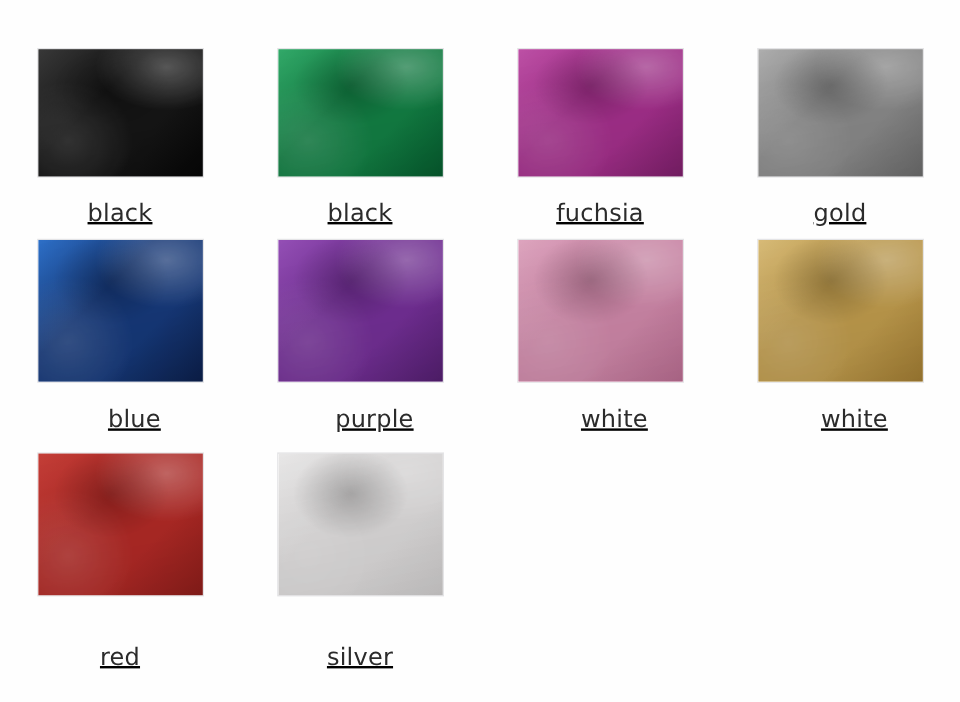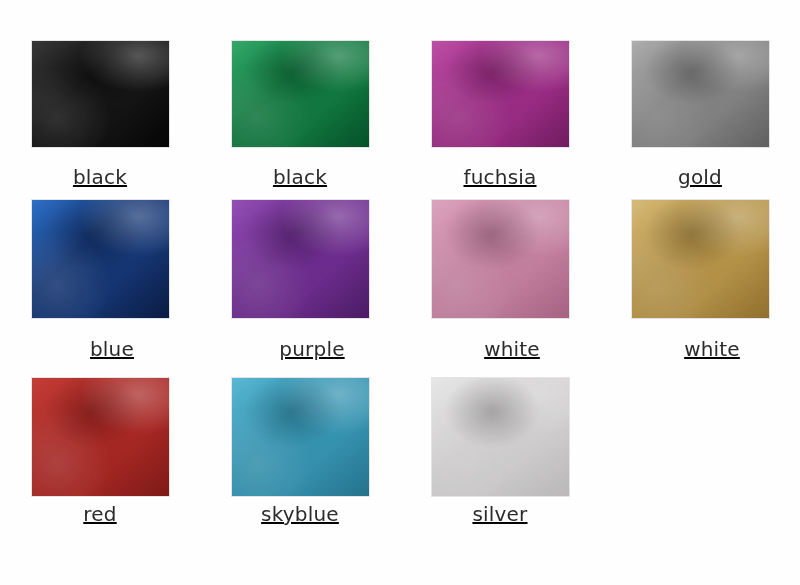--- a/index.html
+++ b/index.html
@@ -70,21 +70,21 @@
     color: #2b2b2b;
     letter-spacing: 0.2px;
     text-align: center;
     white-space: nowrap;
   }
   
   .row-1 .swatch-chip { margin-top: 41px; }
   .row-2 .swatch-chip { margin-top: 12px; }
   .row-3 .swatch-chip { margin-top: 14px; }
   .row-2 .swatch-label { margin-top: 20px; margin-left: 24px; }
-  .row-3 .swatch-label { margin-top: 7px; }
+  .row-3 .swatch-label { margin-top: 40px; }
 </style>
 </head>
 <body>
 
 <div id="swatch-board">
   <div class="swatch-grid">
       <div class="swatch-cell row-1">
         <div class="swatch-chip" style="background: linear-gradient(135deg, rgb(58, 58, 58) 0%, rgb(21, 21, 21) 38%, rgb(21, 21, 21) 66%, rgb(5, 5, 5) 100%);">
           <div class="sheen sheen-a"></div>
           <div class="sheen sheen-b"></div>
@@ -141,27 +141,20 @@
         <div class="swatch-label">white</div>
       </div>
       <div class="swatch-cell row-3">
         <div class="swatch-chip" style="background: linear-gradient(135deg, rgb(204, 64, 57) 0%, rgb(181, 42, 38) 38%, rgb(181, 42, 38) 66%, rgb(143, 29, 26) 100%);">
           <div class="sheen sheen-a"></div>
           <div class="sheen sheen-b"></div>
         </div>
         <div class="swatch-label">red</div>
       </div>
       <div class="swatch-cell row-3">
-        <div class="swatch-chip" style="background: linear-gradient(135deg, rgb(92, 192, 220) 0%, rgb(58, 160, 192) 38%, rgb(58, 160, 192) 66%, rgb(42, 130, 160) 100%);">
-          <div class="sheen sheen-a"></div>
-          <div class="sheen sheen-b"></div>
-        </div>
-        <div class="swatch-label">skyblue</div>
-      </div>
-      <div class="swatch-cell row-3">
         <div class="swatch-chip" style="background: linear-gradient(135deg, rgb(242, 241, 241) 0%, rgb(226, 224, 224) 38%, rgb(226, 224, 224) 66%, rgb(211, 209, 209) 100%);">
           <div class="sheen sheen-a"></div>
           <div class="sheen sheen-b"></div>
         </div>
         <div class="swatch-label">silver</div>
       </div>
     </div>
 </div>
 
 </body></html>

